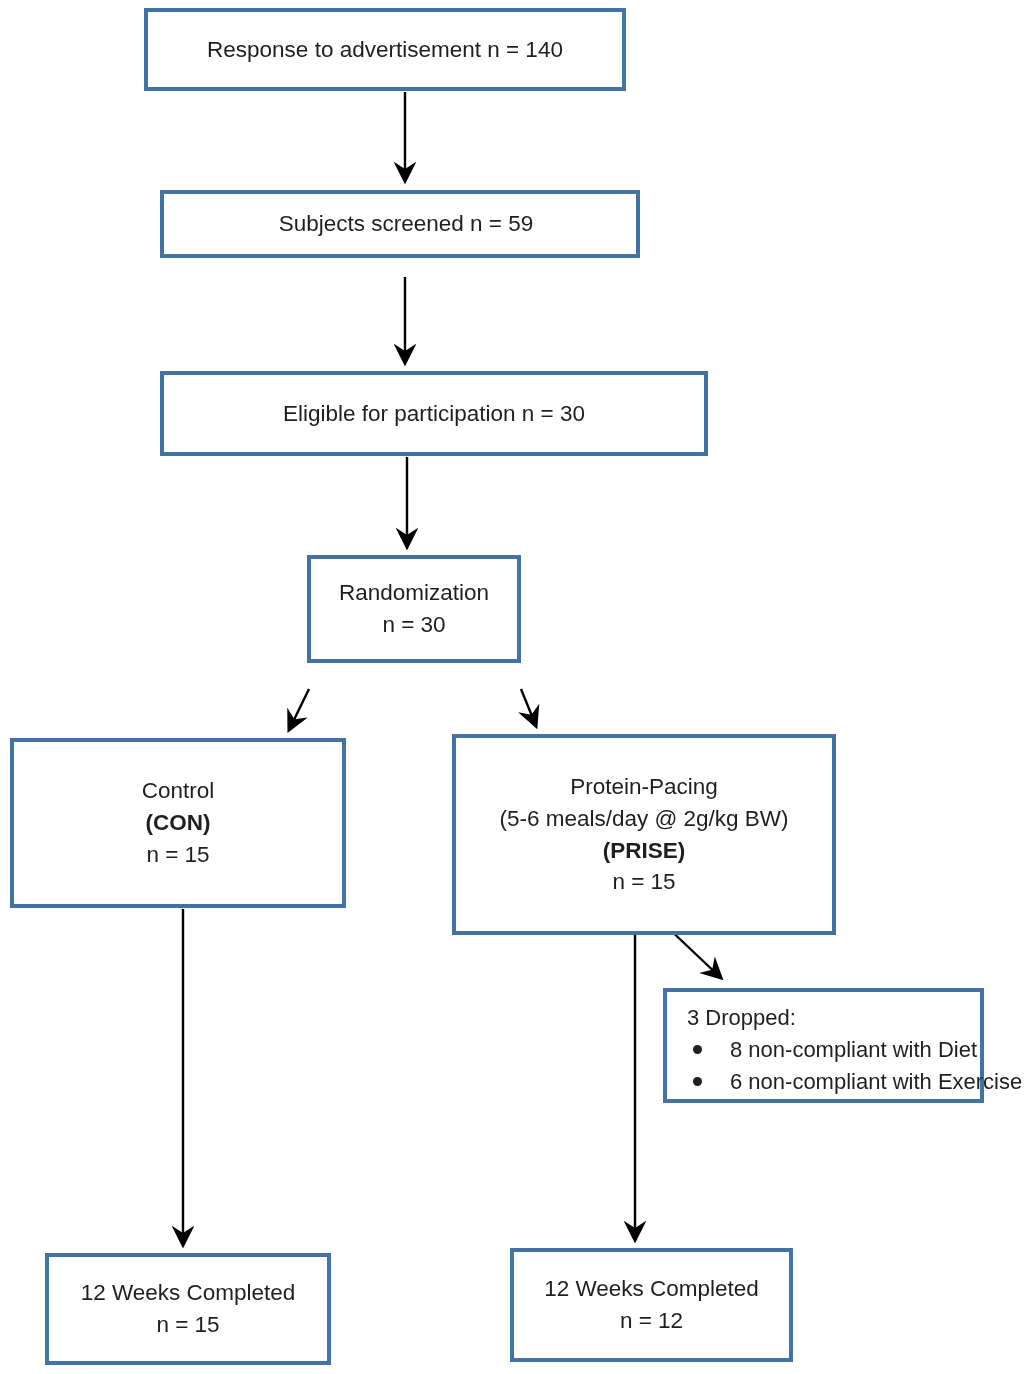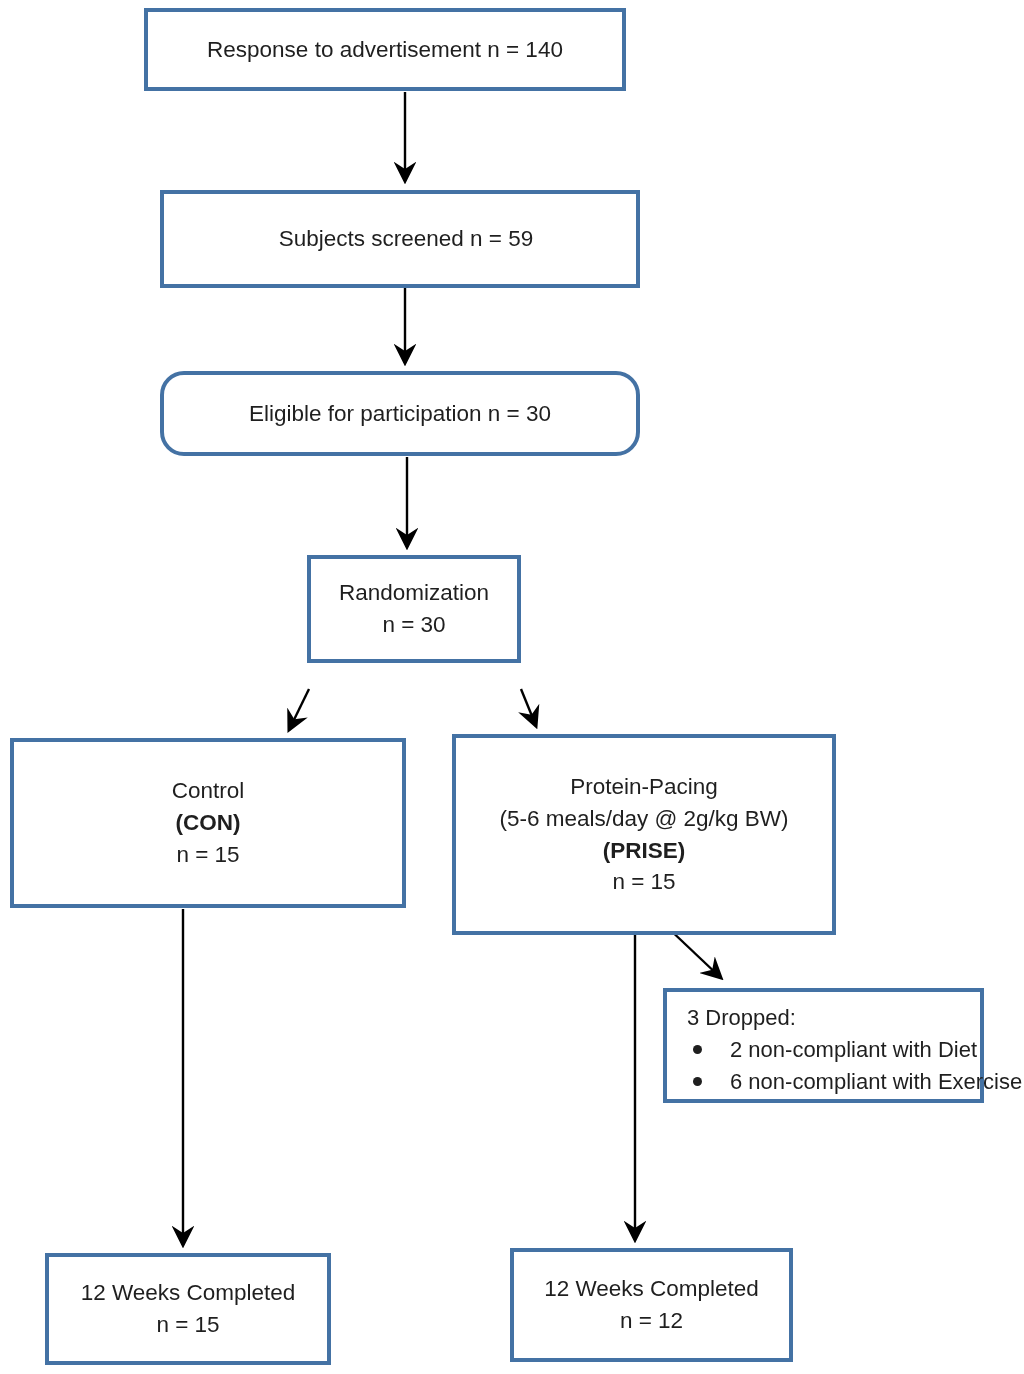--- a/index.html
+++ b/index.html
@@ -69,51 +69,51 @@
       <line x1="183" y1="909" x2="183" y2="1245" marker-end="url(#ah)"></line>
       <line x1="635" y1="907" x2="635" y2="1240" marker-end="url(#ah)"></line>
       <line x1="646" y1="907" x2="721" y2="978" marker-end="url(#ah)"></line>
     </g>
   </svg>
 
   <div class="box" style="left:144px;top:8px;width:482px;height:83px;">
     <div class="line">Response to advertisement n = 140</div>
   </div>
 
-  <div class="box" style="left:160px;top:190px;width:480px;height:98px;padding-left:12px;">
+  <div class="box" style="left:160px;top:190px;width:480px;height:68px;padding-left:12px;">
     <div class="line">Subjects screened n = 59</div>
   </div>
 
-  <div class="box" style="left:160px;top:371px;width:480px;height:85px;border-radius:24px;">
+  <div class="box" style="left:160px;top:371px;width:548px;height:85px;">
     <div class="line">Eligible for participation n = 30</div>
   </div>
 
   <div class="box" style="left:307px;top:555px;width:214px;height:108px;">
     <div class="line">Randomization</div>
     <div class="line">n = 30</div>
   </div>
 
-  <div class="box" style="left:10px;top:738px;width:396px;height:170px;align-items:center;">
+  <div class="box" style="left:10px;top:738px;width:336px;height:170px;align-items:center;">
     <div class="line">Control</div>
     <div class="line bold">(CON)</div>
     <div class="line">n = 15</div>
   </div>
 
   <div class="box" style="left:452px;top:734px;width:384px;height:201px;">
     <div class="line">Protein-Pacing</div>
     <div class="line">(5-6 meals/day @ 2g/kg BW)</div>
     <div class="line bold">(PRISE)</div>
     <div class="line">n = 15</div>
   </div>
 
   <div class="box dropped" style="left:663px;top:988px;width:321px;height:115px;">
     <div class="line">3 Dropped:</div>
     <div class="bullet-row">
       <span class="bullet-dot"></span>
-      <span class="line">2 non-compliant with Diet</span>
+      <span class="line">8 non-compliant with Diet</span>
     </div>
     <div class="bullet-row">
       <span class="bullet-dot"></span>
       <span class="line">6 non-compliant with Exercise</span>
     </div>
   </div>
 
   <div class="box" style="left:45px;top:1253px;width:286px;height:112px;">
     <div class="line">12 Weeks Completed</div>
     <div class="line">n = 15</div>

